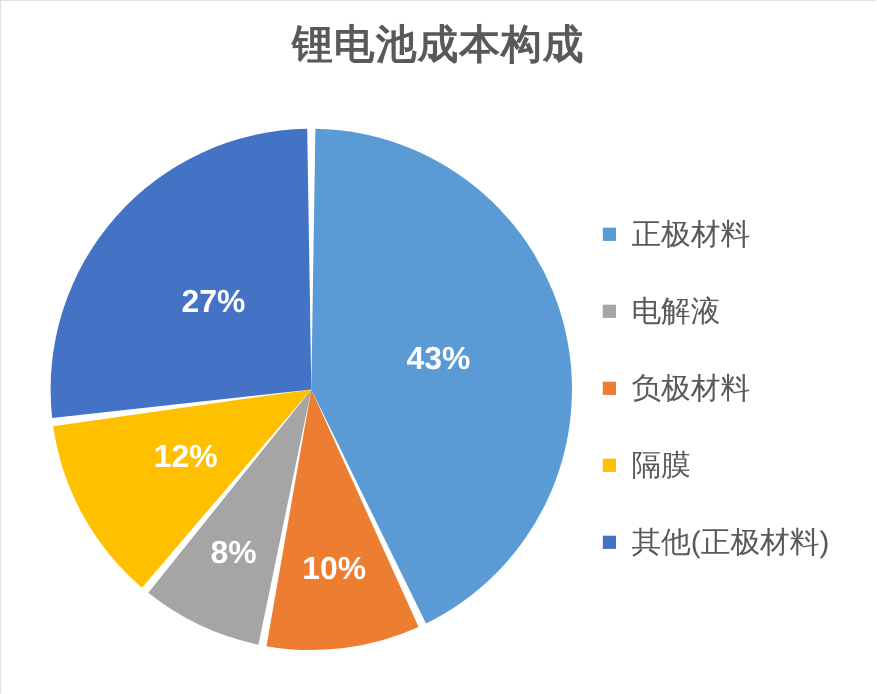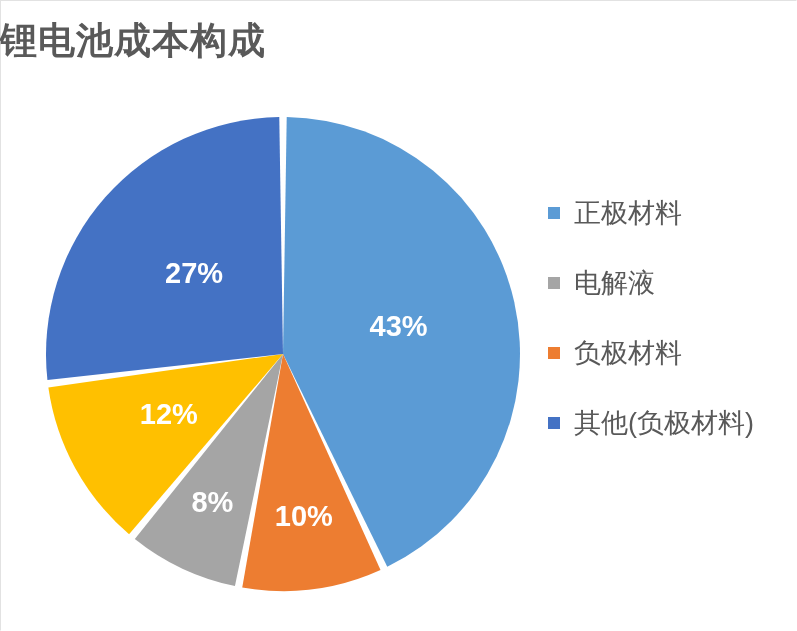--- a/index.html
+++ b/index.html
@@ -22,21 +22,21 @@
     width: 797px; height: 631px;
     border: 1px solid #e2e2e2;
     border-right-color: #ffffff;
     border-bottom-color: #ffffff;
     pointer-events: none;
   }
   #chart-title {
     position: absolute;
     left: 0; top: 16px;
     width: 797px;
-    text-align: left;
+    text-align: center;
     font-size: 37px;
     font-weight: bold;
     color: #595959;
     letter-spacing: 1px;
     white-space: nowrap;
   }
   #plot-area {
     position: absolute;
     left: 0; top: 0;
     width: 545px; height: 631px;
@@ -112,18 +112,22 @@
       </div>
       <div class="legend-item">
         <span class="legend-swatch" style="background: rgb(165, 165, 165);"></span>
         <span class="legend-label">电解液</span>
       </div>
       <div class="legend-item">
         <span class="legend-swatch" style="background: rgb(237, 125, 49);"></span>
         <span class="legend-label">负极材料</span>
       </div>
       <div class="legend-item">
+        <span class="legend-swatch" style="background: rgb(255, 192, 0);"></span>
+        <span class="legend-label">隔膜</span>
+      </div>
+      <div class="legend-item">
         <span class="legend-swatch" style="background: rgb(68, 114, 196);"></span>
-        <span class="legend-label">其他(负极材料)</span>
+        <span class="legend-label">其他(正极材料)</span>
       </div>
     </div>
 
 </div>
 
 </body></html>

